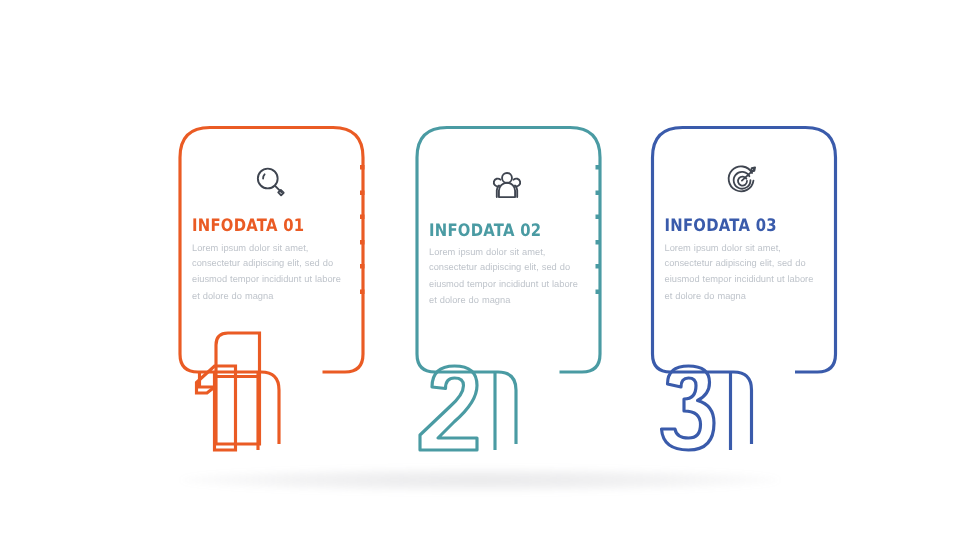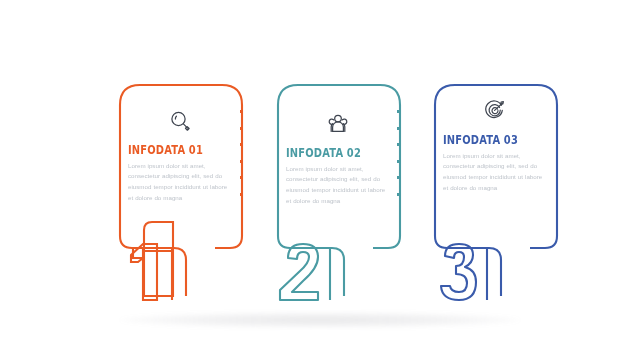--- a/index.html
+++ b/index.html
@@ -43,21 +43,21 @@
     height: 360px;
   }
   
   .card-text {
     position: absolute;
     width: 104px;
     text-align: left;
   }
   .card-text.c1 { left: 128px; top: 106px; }
   .card-text.c2 { left: 286px; top: 109px; }
-  .card-text.c3 { left: 443px; top: 96px; }
+  .card-text.c3 { left: 443px; top: 106px; }
 
   .icon-wrap {
     width: 104px;
     height: 30px;
     display: flex;
     align-items: center;
     justify-content: center;
     margin-bottom: 8px;
   }
   .icon-wrap svg { display: block; }

